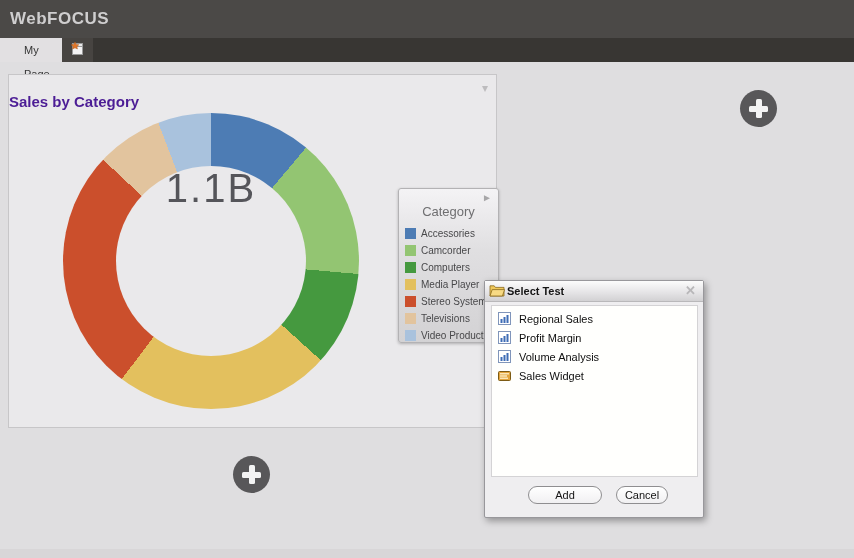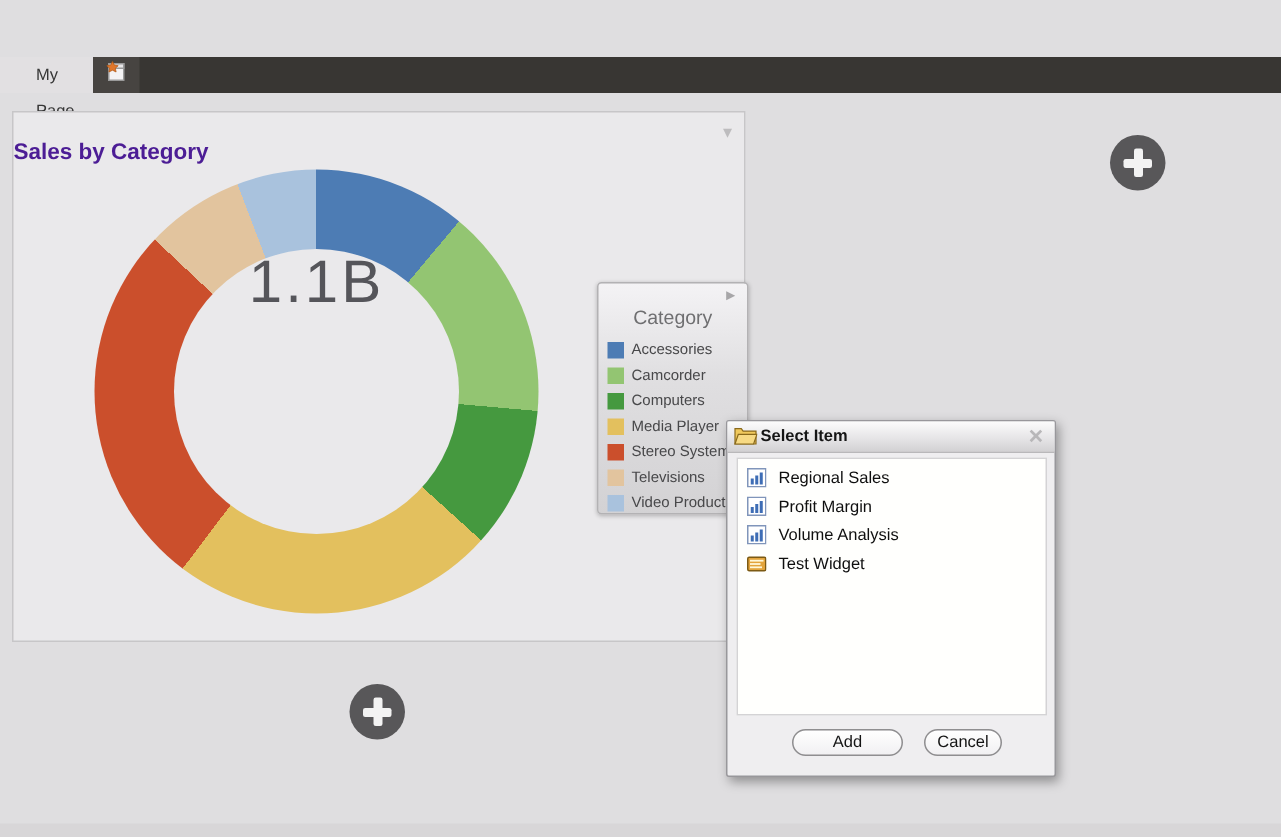--- a/index.html
+++ b/index.html
@@ -66,20 +66,23 @@
              background:linear-gradient(180deg,#ffffff,#f1f0f2); font-size:11px; color:#141414;
              text-align:center; line-height:16px; cursor:pointer; }
   .btn-add { left:43px; width:74px; }
   .btn-cancel { left:131px; width:52px; }
 </style>
 </head>
 <body>
 
 <div class="page">
 
+  <div class="header">
+    <div class="app-title">WebFOCUS</div>
+  </div>
 
   <div class="tabbar">
     <div class="tab-active">My Page</div>
     <div class="tab-new">
       <span>
         <svg width="15" height="15" viewBox="0 0 15 15">
           <rect x="2.5" y="2.5" width="10" height="11" fill="#f4f3f4" stroke="#9a9a9a"></rect>
           <rect x="2.5" y="2.5" width="10" height="3" fill="#e8e7e8" stroke="#9a9a9a"></rect>
           <path d="M5 1 L6.2 3.4 L8.8 3.8 L6.9 5.5 L7.4 8 L5 6.8 L2.6 8 L3.1 5.5 L1.2 3.8 L3.8 3.4 Z" fill="#e0762a" stroke="#b05a18" stroke-width="0.5"></path>
         </svg>
@@ -142,21 +145,21 @@
   </div>
 
   <div class="dialog">
     <div class="dialog-titlebar">
       <span class="dialog-folder-icon">
         <svg width="16" height="14" viewBox="0 0 16 14">
           <path d="M1 3 L1 1.8 L5.2 1.8 L6.4 3.4 L15 3.4 L15 12 L1 12 Z" fill="#f0c95c" stroke="#8a6a1c" stroke-width="0.8"></path>
           <path d="M3.2 5.6 L15.6 5.6 L13.4 12 L1 12 Z" fill="#f7da84" stroke="#8a6a1c" stroke-width="0.8"></path>
         </svg>
       </span>
-      <span class="dialog-title">Select Item</span>
+      <span class="dialog-title">Select Test</span>
       <span class="dialog-close">✕</span>
     </div>
     <div class="dialog-list" id="dialog-list">
         <div class="dialog-item">
           <span class="di-icon">
             <svg width="13" height="13" viewBox="0 0 13 13">
       <rect x="0.5" y="0.5" width="12" height="12" fill="#ffffff" stroke="#8095ba"></rect>
       <rect x="2.5" y="7" width="2" height="4" fill="#3e6db5"></rect>
       <rect x="5.5" y="5" width="2" height="6" fill="#3e6db5"></rect>
       <rect x="8.5" y="3" width="2" height="8" fill="#3e6db5"></rect>
@@ -188,21 +191,21 @@
         </div>
         <div class="dialog-item">
           <span class="di-icon">
             <svg width="13" height="13" viewBox="0 0 13 13">
       <rect x="0.5" y="2.5" width="12" height="9" rx="1" fill="#e3a43c" stroke="#7c5a14"></rect>
       <rect x="2" y="4.2" width="9" height="1.2" fill="#fff7d8"></rect>
       <rect x="2" y="6.4" width="7" height="1.2" fill="#fff7d8"></rect>
       <rect x="2" y="8.6" width="8" height="1.2" fill="#fff7d8"></rect>
             </svg>
           </span>
-          <span class="di-label">Test Widget</span>
+          <span class="di-label">Sales Widget</span>
         </div>
       </div>
     <div class="dlg-btn btn-add">Add</div>
     <div class="dlg-btn btn-cancel">Cancel</div>
   </div>
 
   <div class="bottom-strip"></div>
 </div>
 
 </body></html>

